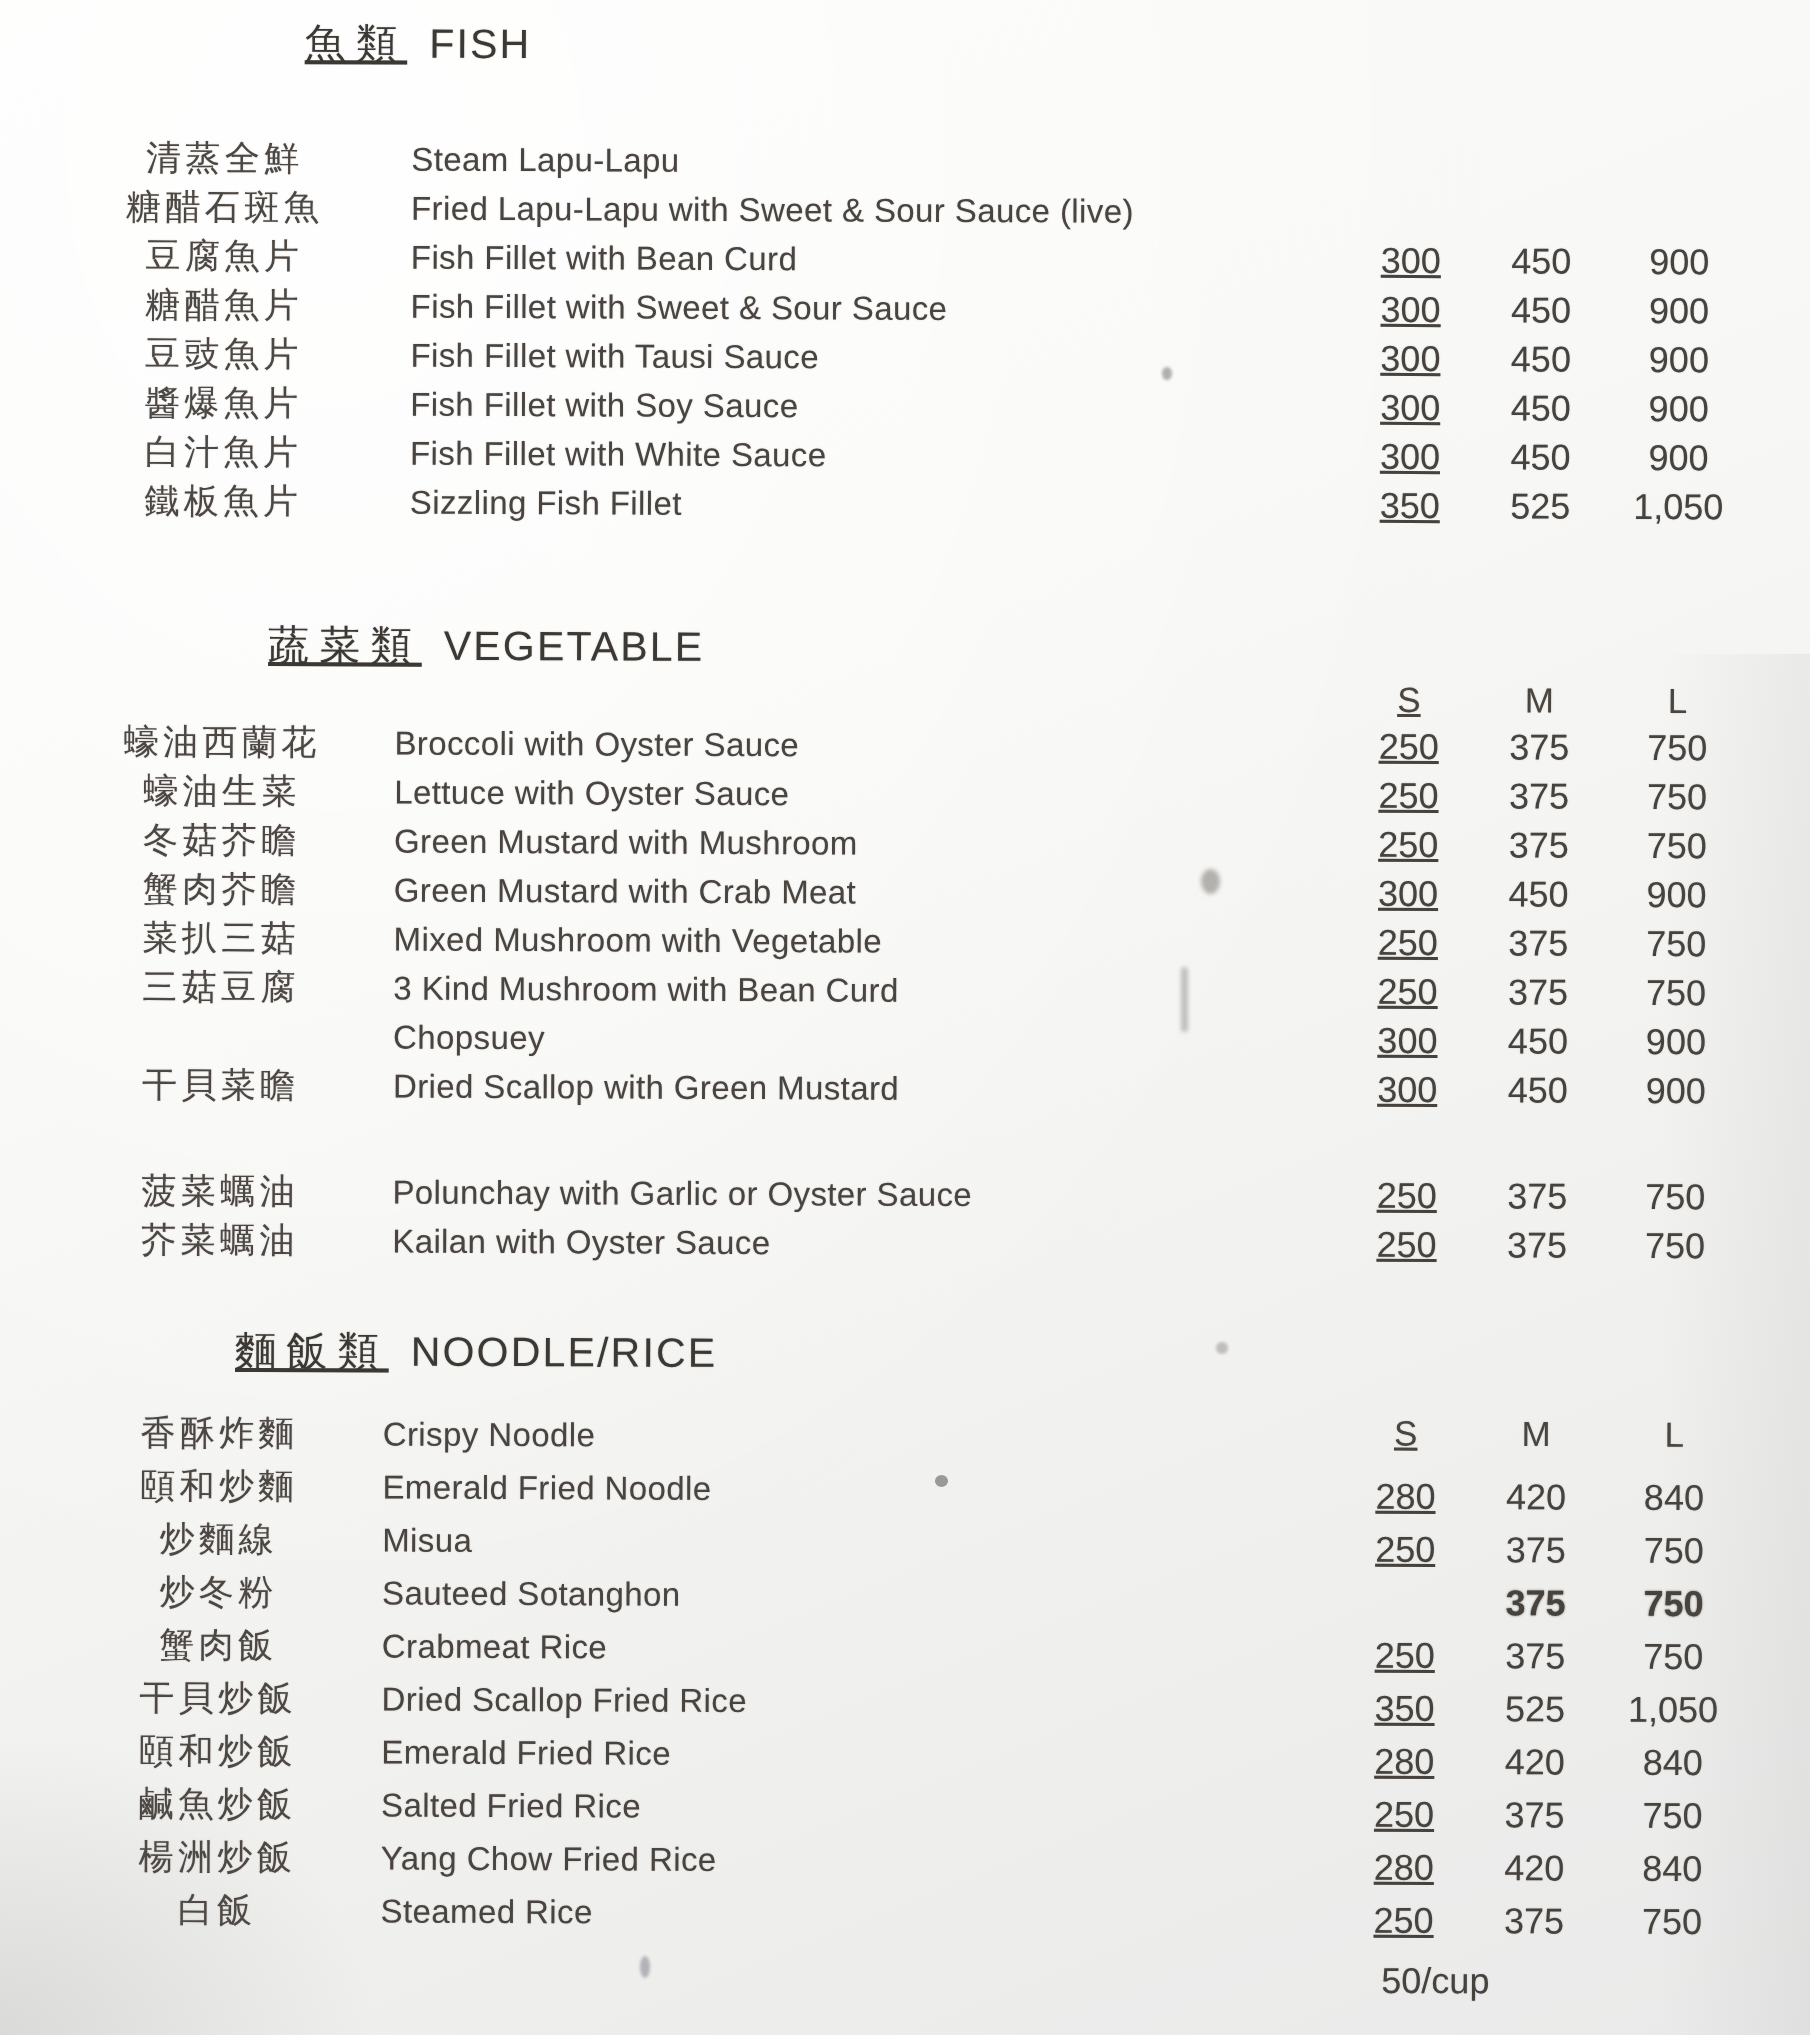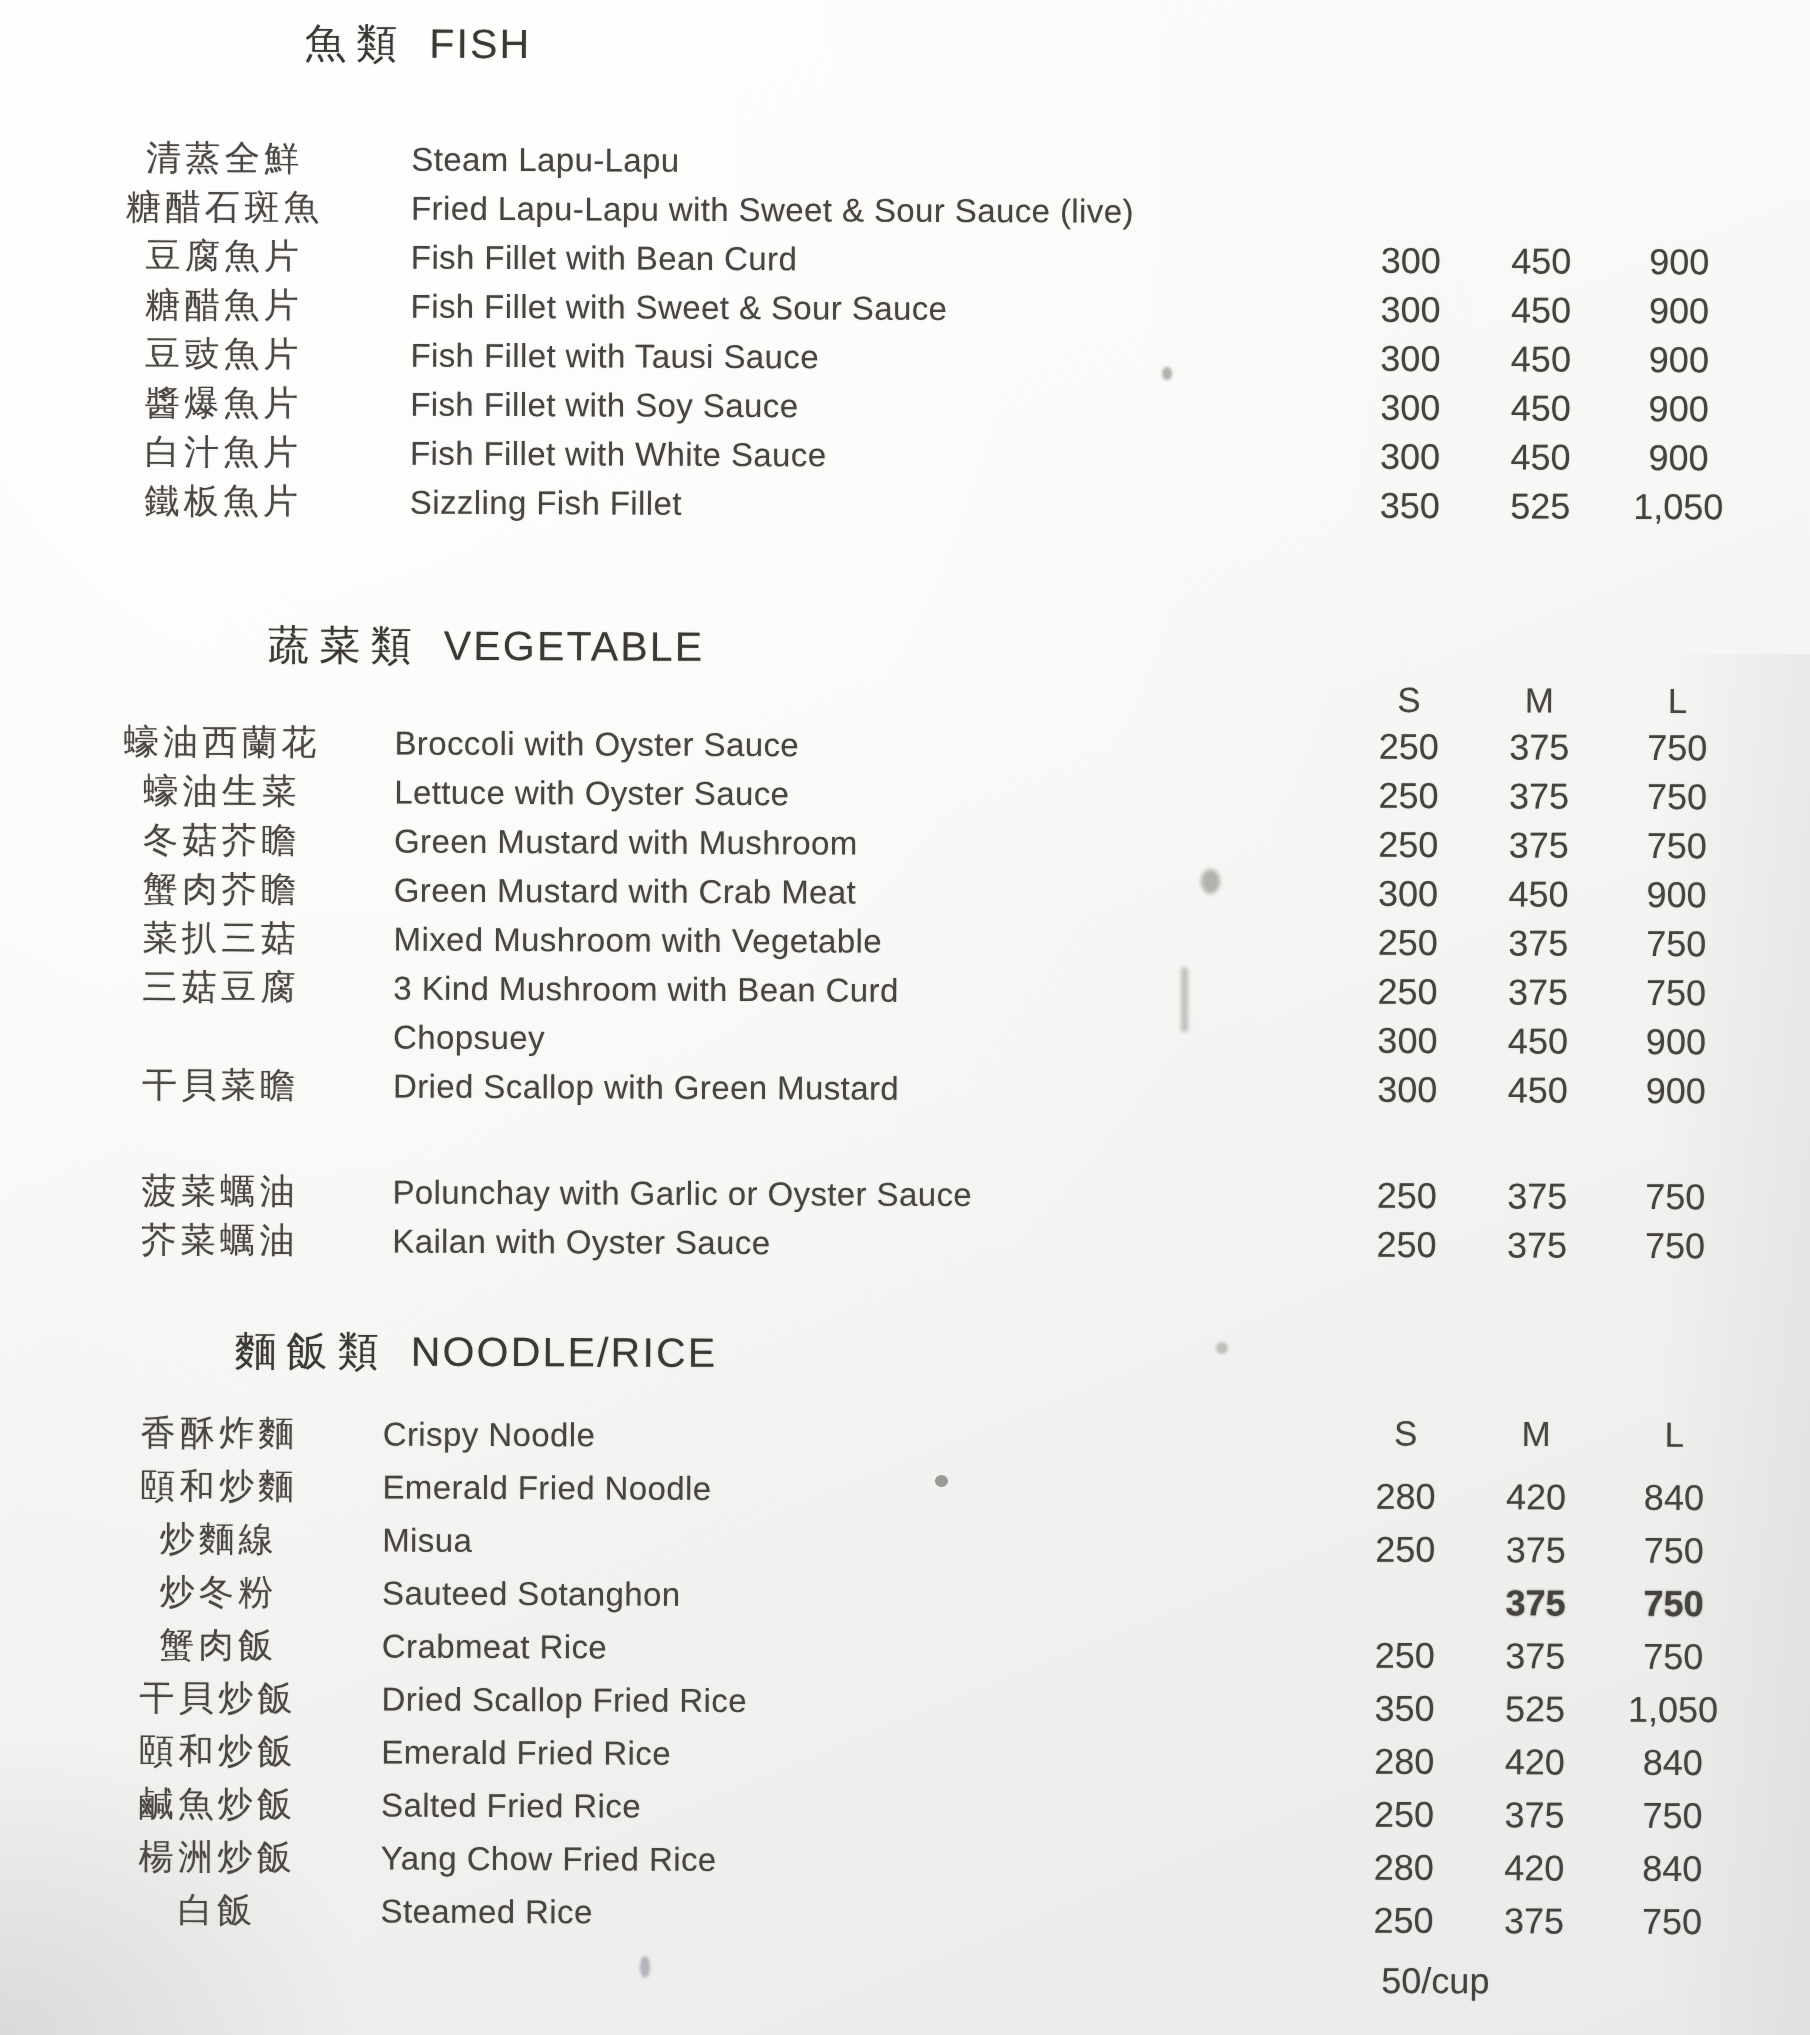--- a/index.html
+++ b/index.html
@@ -12,21 +12,21 @@
     font-family:"Liberation Sans","DejaVu Sans",sans-serif;
     color:#49443f;
   }
   .page-tilt { position:absolute; inset:0; transform:rotate(0.25deg); transform-origin:40% 0; }
 
   
   .section { position:relative; }
   .section-header { height:51px; line-height:51px; color:#3c3833;
     font-size:41px; letter-spacing:2.2px; white-space:nowrap;
     text-shadow:0 0 1.5px rgba(60,56,50,0.35); }
-  .section-header .h-zh { letter-spacing:10.2px; margin-right:22px; }
+  .section-header .h-zh { letter-spacing:10.2px; margin-right:22px;text-decoration:underline; }
   .sec-fish        .section-header { margin-left:305px; }
   .sec-vegetable   .section-header { margin-left:271px; }
   .sec-noodle_rice .section-header { margin-left:241px; }
 
   .sec-fish        { margin-top:20.4px; }
   .sec-fish .list  { margin-top:64px; }
   .sec-vegetable   { margin-top:95px; }
   .sec-noodle_rice { margin-top:62px; }
 
   
@@ -34,21 +34,21 @@
          padding-left:62px; padding-right:65px; }
   .sec-noodle_rice .row { height:53px; line-height:53px; }
   .zh { width:327px; text-align:center; font-size:35px; letter-spacing:4.4px;
         color:#4c4742; text-shadow:0 0 1.5px rgba(70,64,58,0.3); white-space:nowrap; }
   .en { flex:1; font-size:33px; letter-spacing:0.4px; padding-left:23px;
         text-shadow:0 0 1.5px rgba(70,64,58,0.3); white-space:nowrap; }
   .sec-vegetable   .en { padding-left:8.7px; }
   .sec-noodle_rice .en { padding-left:0; }
   .price { font-size:36px; text-align:center; color:#46423d;
            text-shadow:0 0 1.5px rgba(70,64,58,0.3); }
-  .price.s { width:116px; }
+  .price.s { width:116px;text-decoration:underline; }
   .price.m { width:145px; }
   .price.l { width:131px; }
   .sec-noodle_rice .price { transform:translateY(5.8px); }
 
   
   .size-row { height:44px; line-height:44px; margin-top:1.5px; }
   .size-row .price { font-size:35px; color:#4a463f; }
   .sec-noodle_rice .size-row { margin-top:29px; height:53px; line-height:53px; margin-bottom:-53px; }
   .sec-noodle_rice .size-row .price { transform:translateY(-4.4px); }
 

